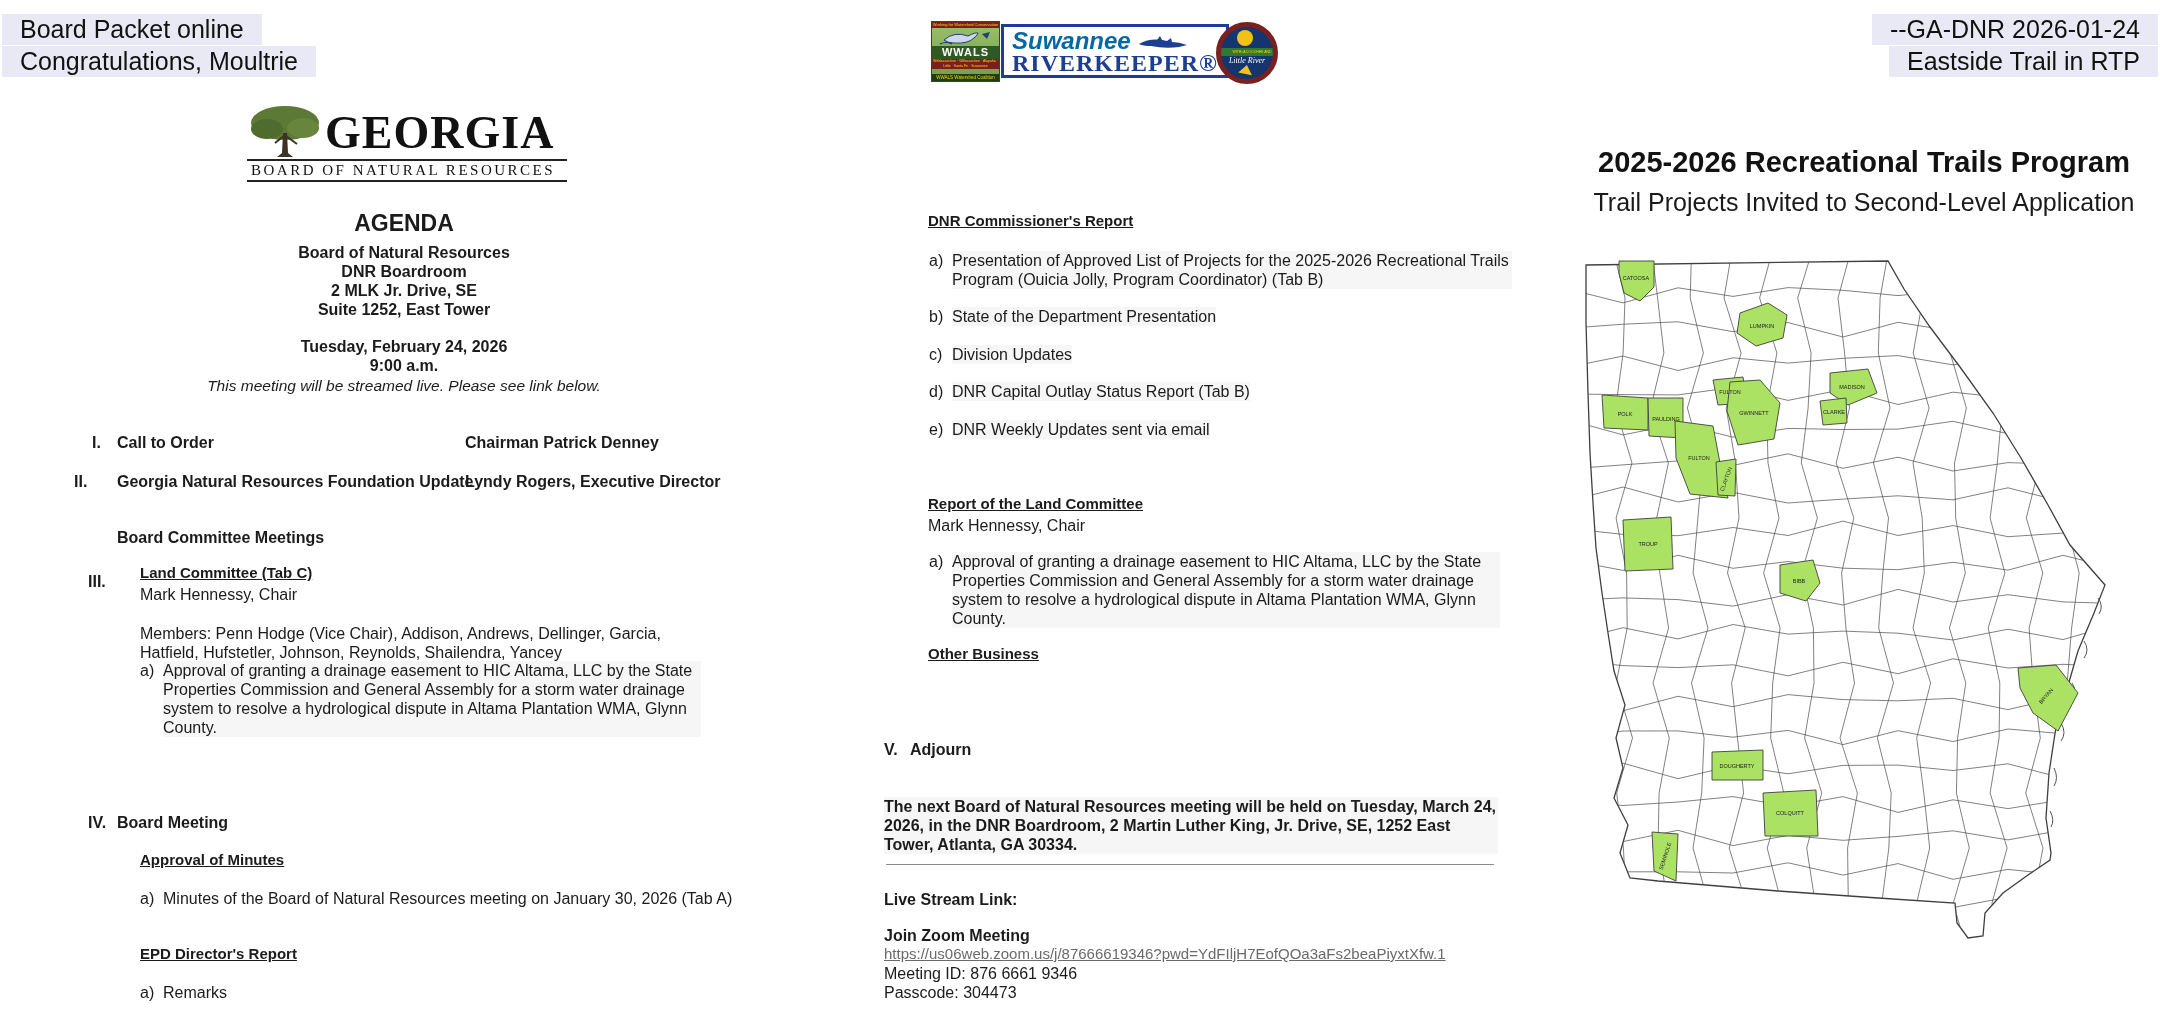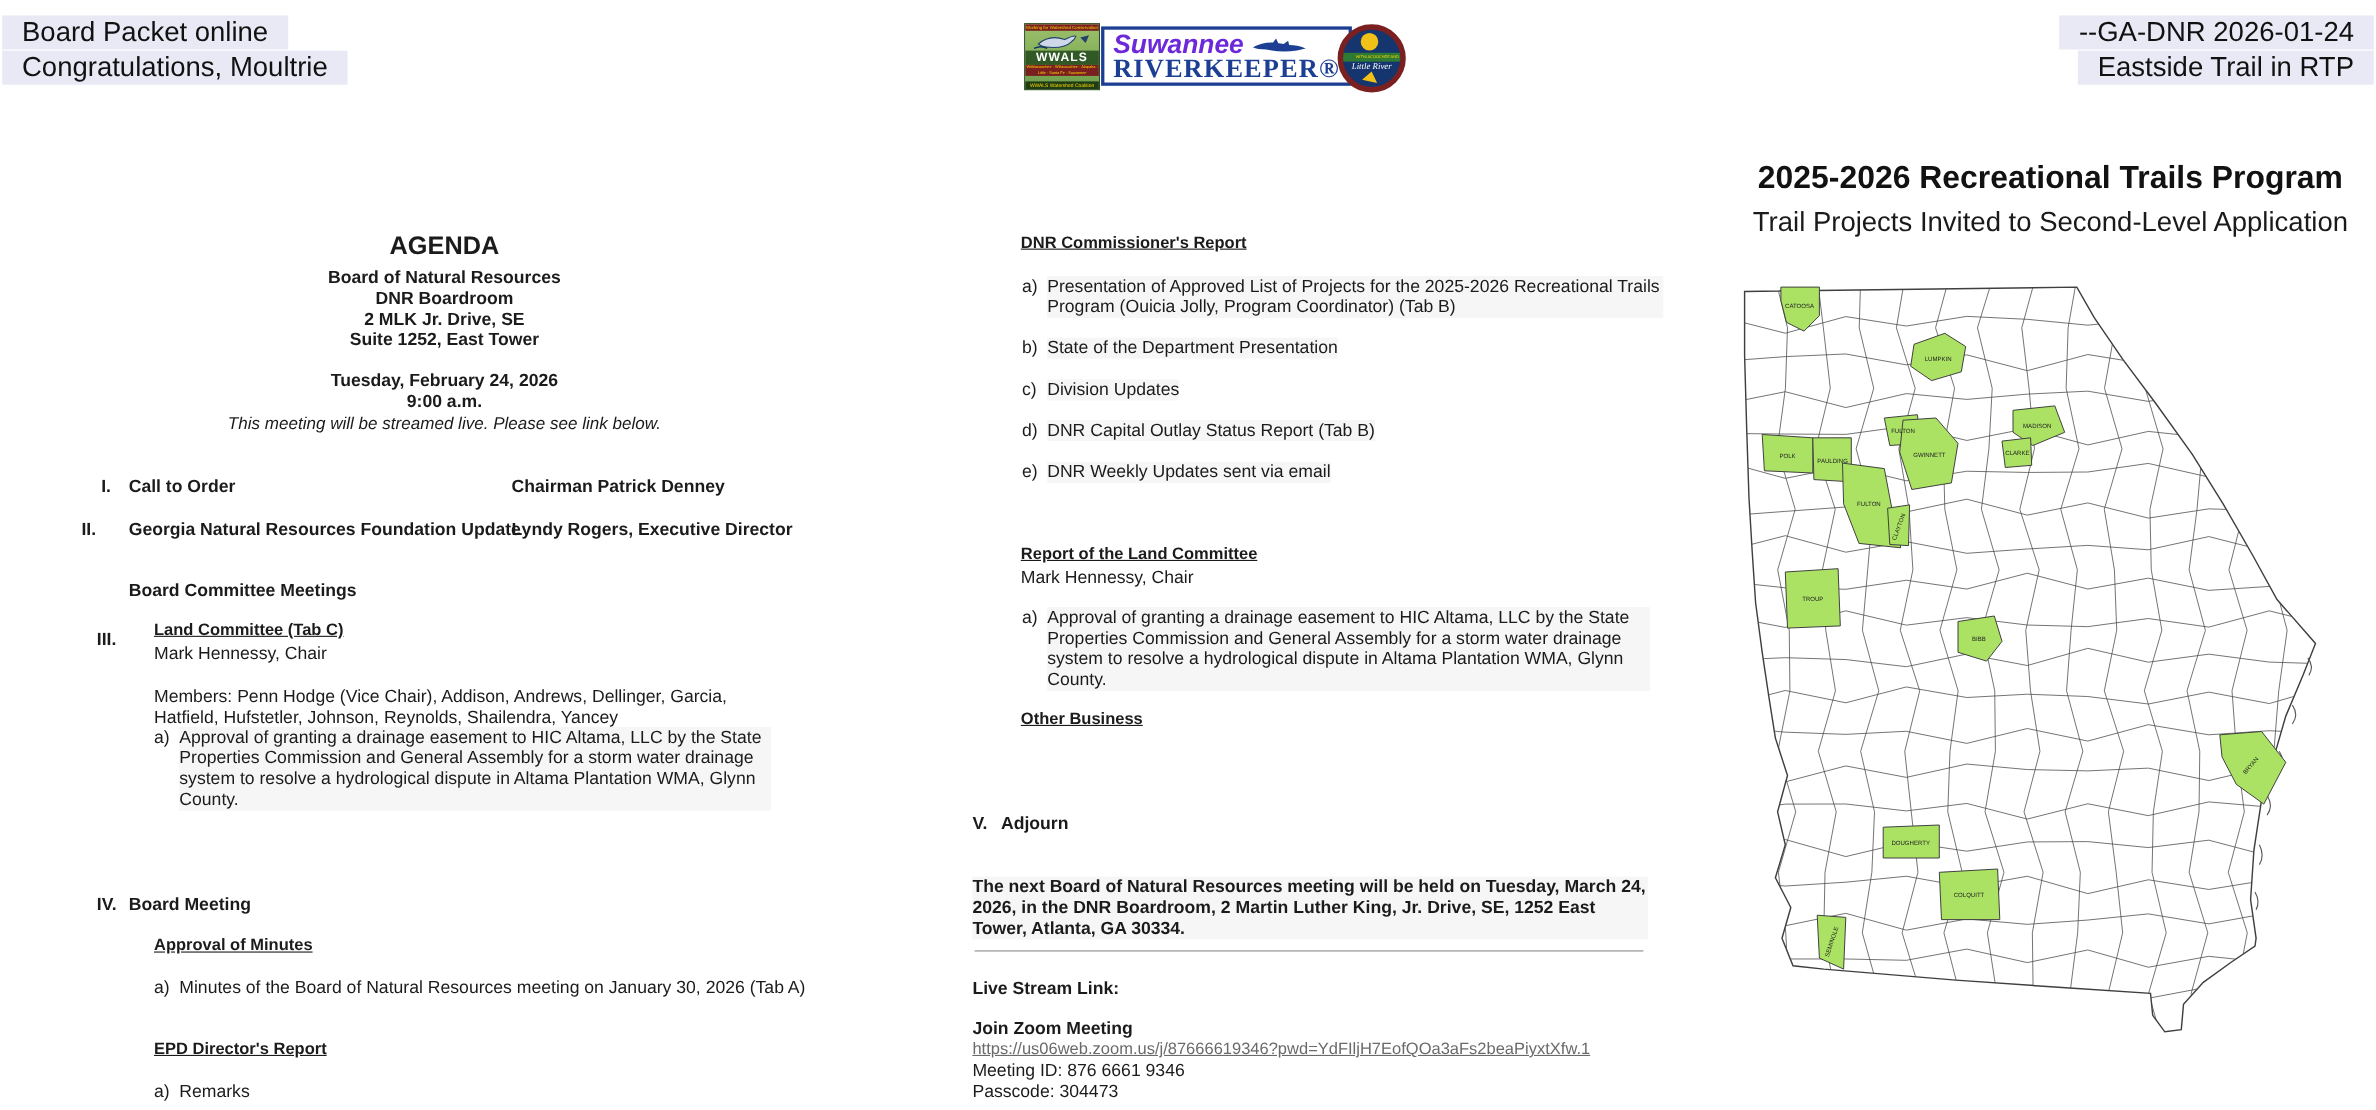--- a/index.html
+++ b/index.html
@@ -15,21 +15,21 @@
   .docH{font-size:15px;font-weight:bold;text-decoration:underline;}
   .doc{font-size:16px;line-height:19px;}
   .doc15{font-size:15.5px;line-height:19px;}
   .ctr{transform:translateX(-50%);text-align:center;}
   
   .galogo-word{font-family:"Liberation Serif",serif;font-weight:bold;font-size:46px;letter-spacing:1px;color:#111;}
   .galogo-band{font-family:"Liberation Serif",serif;font-size:15px;letter-spacing:2.5px;color:#111;
                border-top:2px solid #222;border-bottom:2px solid #222;padding:1px 4px;white-space:nowrap;}
   
   .rkbox{border:3px solid #1c3f94;background:#fff;box-shadow:0 0 0 2px #fff inset;padding:2px 8px 1px 8px;}
-  .rk1{font-family:"Liberation Sans",sans-serif;font-style:italic;font-weight:bold;font-size:24px;color:#6d28d9;line-height:23px;}
+  .rk1{font-family:"Liberation Sans",sans-serif;font-style:italic;font-weight:bold;font-size:24px;color:#0369a1;line-height:23px;}
   .rk2{font-family:"Liberation Serif",serif;font-weight:bold;font-size:24px;color:#1c3f94;line-height:22px;letter-spacing:1px;}
   
   .wwals{width:67px;height:59px;background:linear-gradient(#9cc06a,#6f9e4c);border:1px solid #2d4d1f;
          display:flex;flex-direction:column;font-family:"Liberation Sans",sans-serif;overflow:hidden;}
   .wwals .top{background:#7a1f1f;color:#ffd700;font-size:4px;text-align:center;line-height:6px;}
   .wwals .mid{flex:1;position:relative;}
   .wwals .word{position:absolute;left:0;right:0;top:18px;background:rgba(20,60,20,.75);color:#fff;
                font-weight:bold;font-size:11px;text-align:center;line-height:13px;letter-spacing:1px;}
   .wwals .rivers{position:absolute;left:0;right:0;top:31px;background:#7a1f1f;color:#ffd700;font-size:3.5px;text-align:center;line-height:5px;}
   .wwals .bot{background:#1e3d14;color:#ffd700;font-size:4.5px;text-align:center;line-height:7px;}
@@ -76,20 +76,33 @@
     <div class="rk2 nw">RIVERKEEPER®</div>
   </div>
 
   <div class="abs badge" style="left:1216px;top:22px;">
     <div class="sunc"></div>
     <div class="band">WITHLACOOCHEE AND</div>
     <div class="lr">Little River</div>
     <div class="sail"></div>
   </div>
 
+  <div class="abs" style="left:247px;top:103px;width:320px;">
+    <div style="display:flex;align-items:flex-end;">
+      <svg width="78" height="56" viewBox="0 0 78 56">
+        <ellipse cx="38" cy="20" rx="34" ry="17" fill="#5c7a36"></ellipse>
+        <ellipse cx="20" cy="26" rx="16" ry="10" fill="#4f6b2d"></ellipse>
+        <ellipse cx="56" cy="25" rx="16" ry="10" fill="#67853c"></ellipse>
+        <path d="M36 30 L40 30 L41 50 L46 54 L30 54 L35 50 Z" fill="#3e3224"></path>
+        <path d="M38 32 L28 40 M39 33 L50 41" stroke="#3e3224" stroke-width="2"></path>
+      </svg>
+      <div class="galogo-word nw">GEORGIA</div>
+    </div>
+    <div class="galogo-band">BOARD OF NATURAL RESOURCES</div>
+  </div>
 
   <div class="abs b ctr nw" style="left:404px;top:210px;font-size:23px;">AGENDA</div>
   <div class="abs b ctr doc nw" style="left:404px;top:243px;">Board of Natural Resources</div>
   <div class="abs b ctr doc nw" style="left:404px;top:262px;">DNR Boardroom</div>
   <div class="abs b ctr doc nw" style="left:404px;top:281px;">2 MLK Jr. Drive, SE</div>
   <div class="abs b ctr doc nw" style="left:404px;top:300px;">Suite 1252, East Tower</div>
   <div class="abs b ctr doc nw" style="left:404px;top:337px;">Tuesday, February 24, 2026</div>
   <div class="abs b ctr doc nw" style="left:404px;top:356px;">9:00 a.m.</div>
   <div class="abs i ctr doc15 nw" style="left:404px;top:376px;">This meeting will be streamed live. Please see link below.</div>
 

